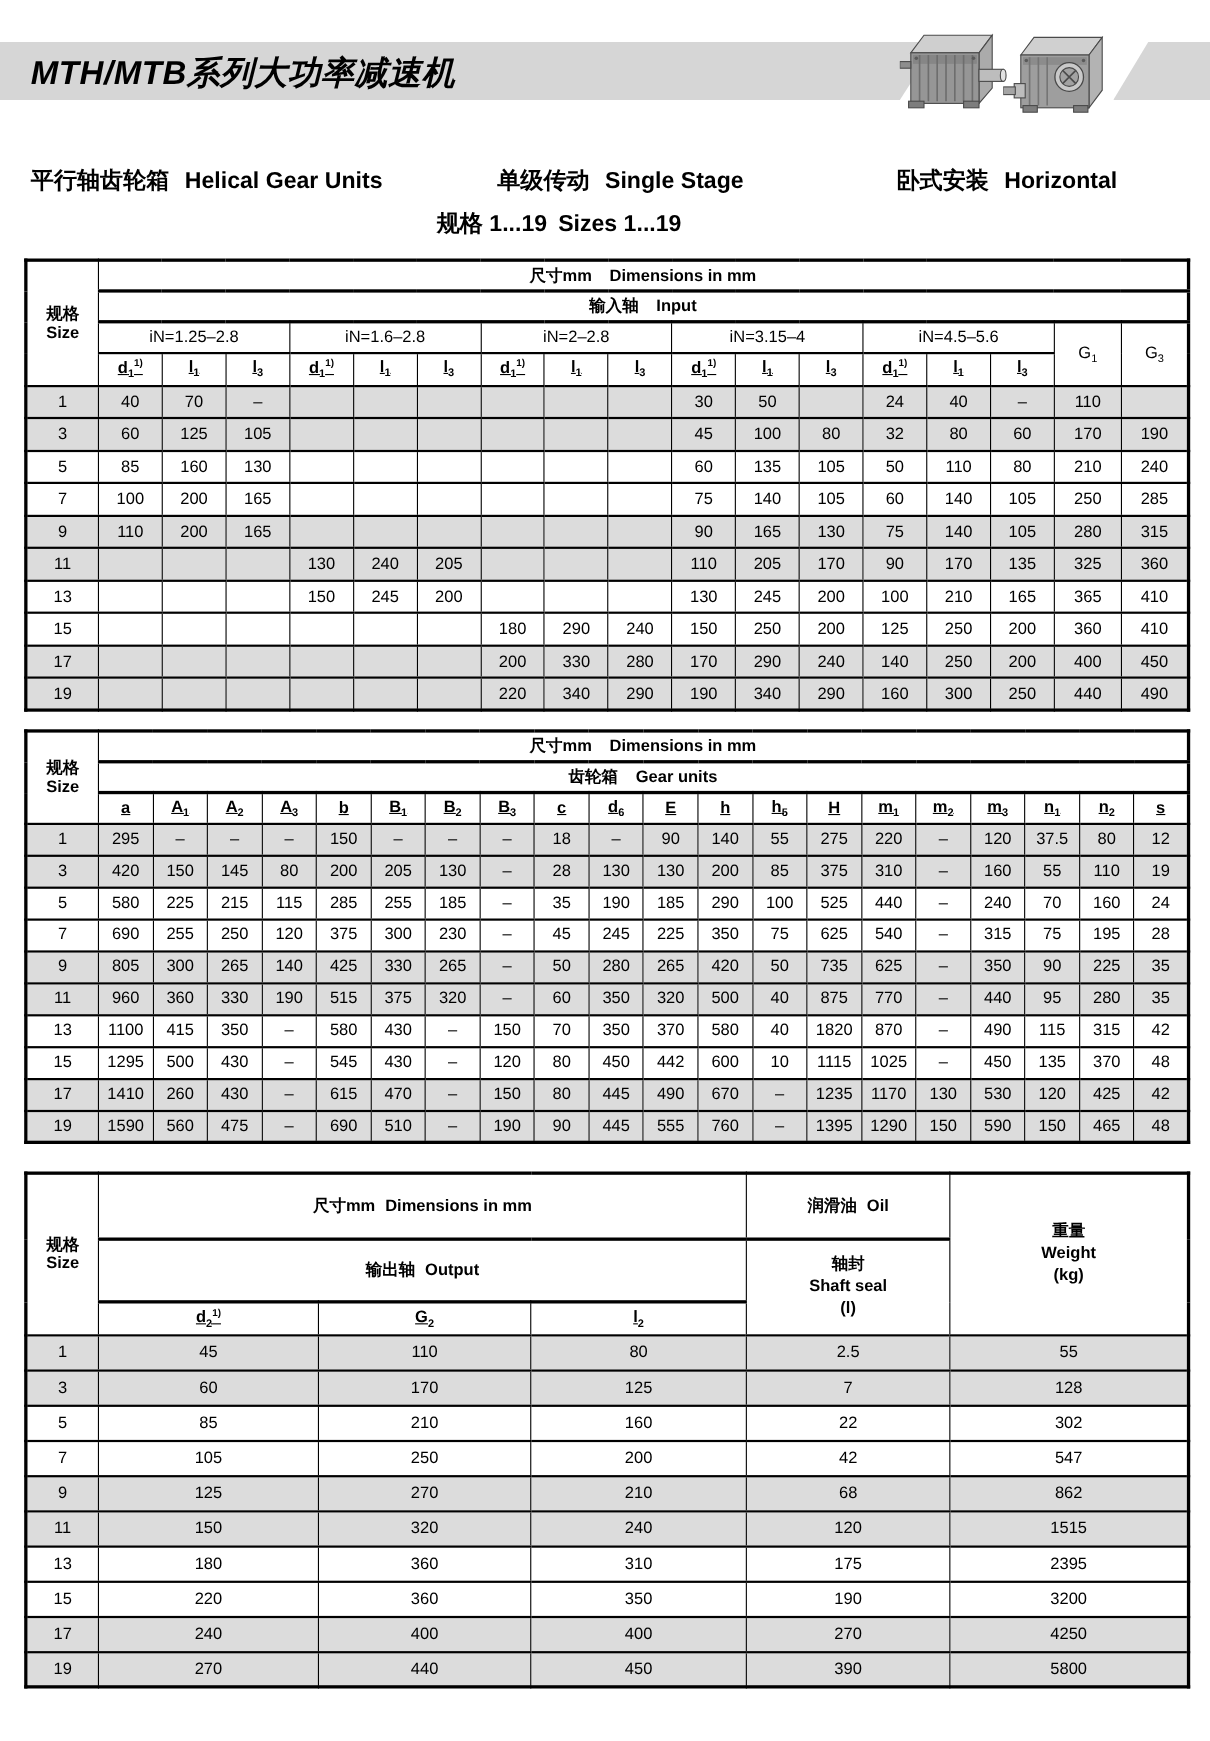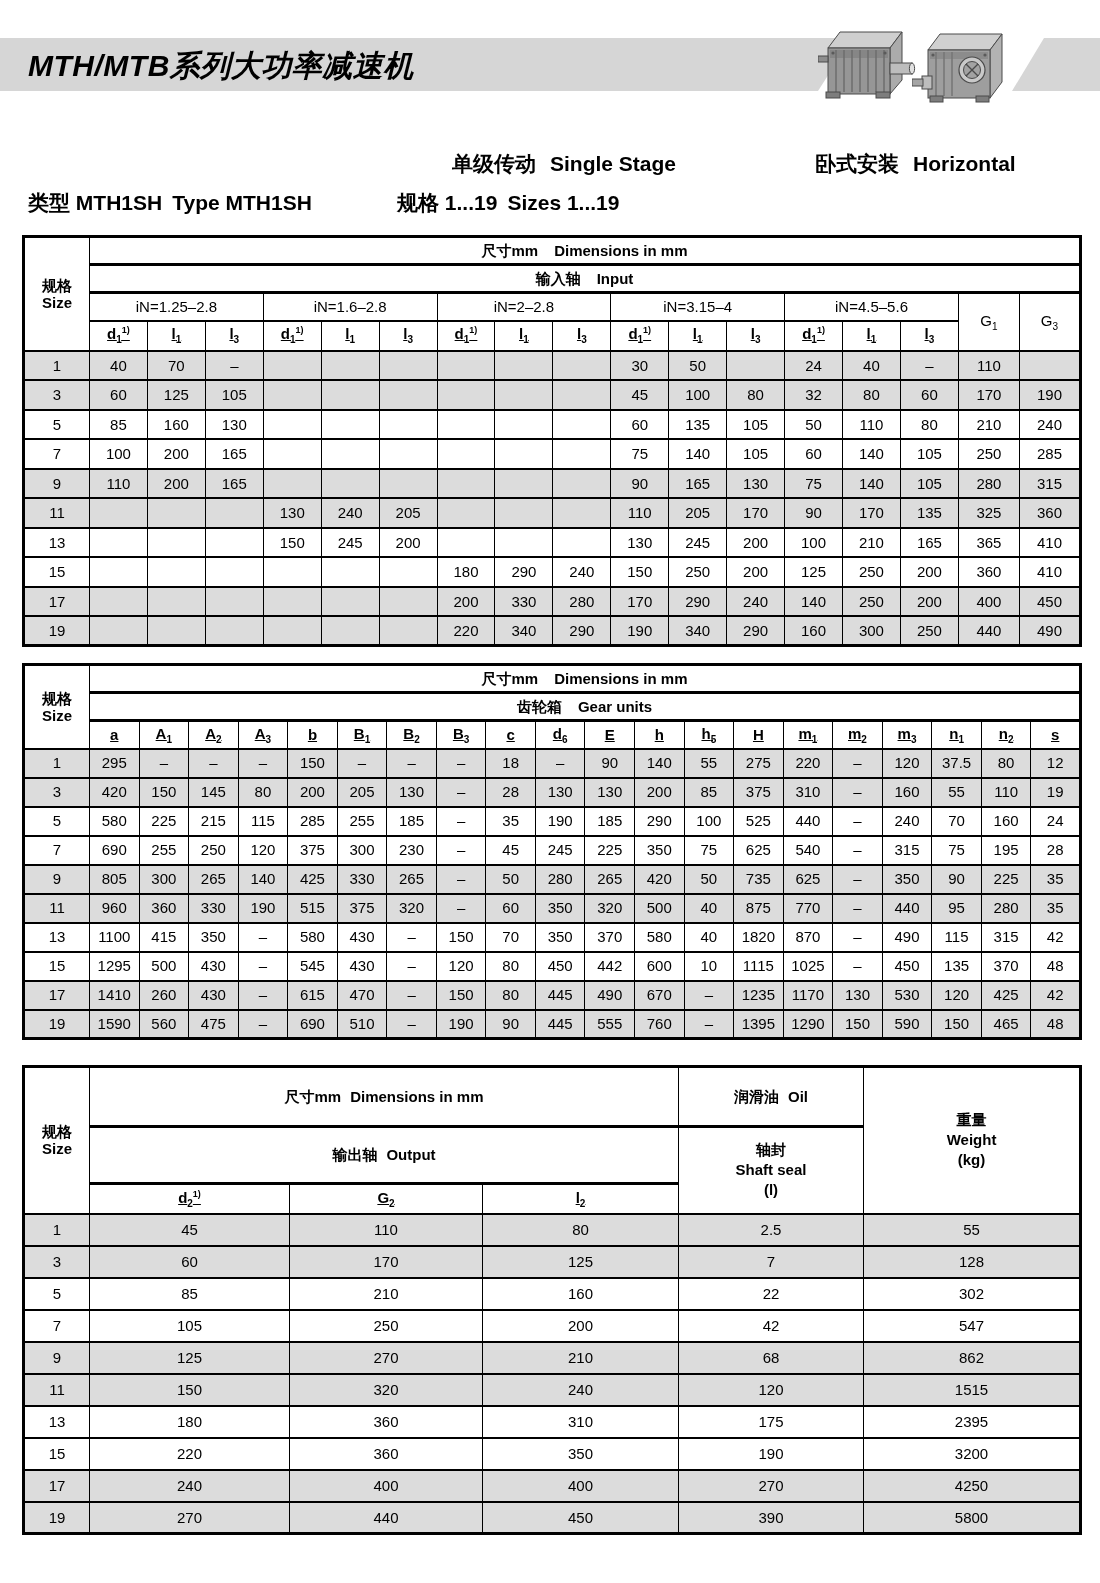--- a/index.html
+++ b/index.html
@@ -91,28 +91,28 @@
     <circle cx="60" cy="50" r="8.5" fill="#a2a2a2" stroke="#4a4a4a" stroke-width="1"></circle>
     <path d="M54,44 L66,56 M66,44 L54,56" stroke="#4a4a4a" stroke-width="1.4"></path>
     <rect x="10" y="56" width="10" height="13" fill="#bdbdbd" stroke="#4a4a4a" stroke-width="1"></rect>
     <rect x="0" y="59" width="11" height="7" fill="#a5a5a5" stroke="#4a4a4a" stroke-width="1"></rect>
     <rect x="18" y="76" width="13" height="6" fill="#7d7d7d" stroke="#4a4a4a" stroke-width="1"></rect>
     <rect x="64" y="76" width="13" height="6" fill="#7d7d7d" stroke="#4a4a4a" stroke-width="1"></rect>
     <circle cx="21" cy="35" r="1.6" fill="#5a5a5a"></circle>
     <circle cx="73" cy="35" r="1.6" fill="#5a5a5a"></circle>
   </svg>
 
+  <div class="subline" style="left:28px;top:150px;">
+    <span class="zh2">平行轴齿轮箱</span><span>Helical Gear Units</span>
+  </div>
   <div class="subline" style="left:452px;top:150px;">
     <span class="zh2">单级传动</span><span>Single Stage</span>
   </div>
   <div class="subline" style="left:815px;top:150px;">
     <span class="zh2">卧式安装</span><span>Horizontal</span>
-  </div>
-  <div class="subline" style="left:28px;top:189px;">
-    <span style="margin-right:10px;">类型 MTH1SH</span><span>Type MTH1SH</span>
   </div>
   <div class="subline" style="left:397px;top:189px;">
     <span style="margin-right:10px;text-align:center;">规格 1...19</span><span>Sizes 1...19</span>
   </div>
 
   <table class="t t1">
     <colgroup>
       <col style="width:66px">
         <col span="15">
         <col style="width:61px">

